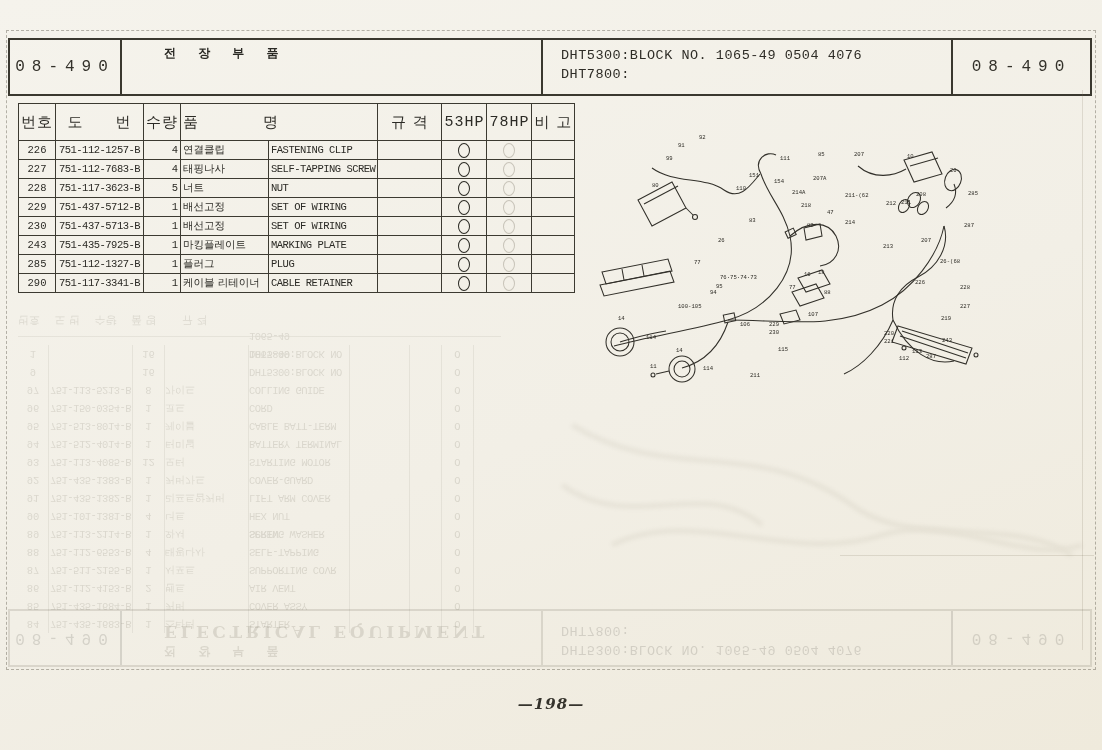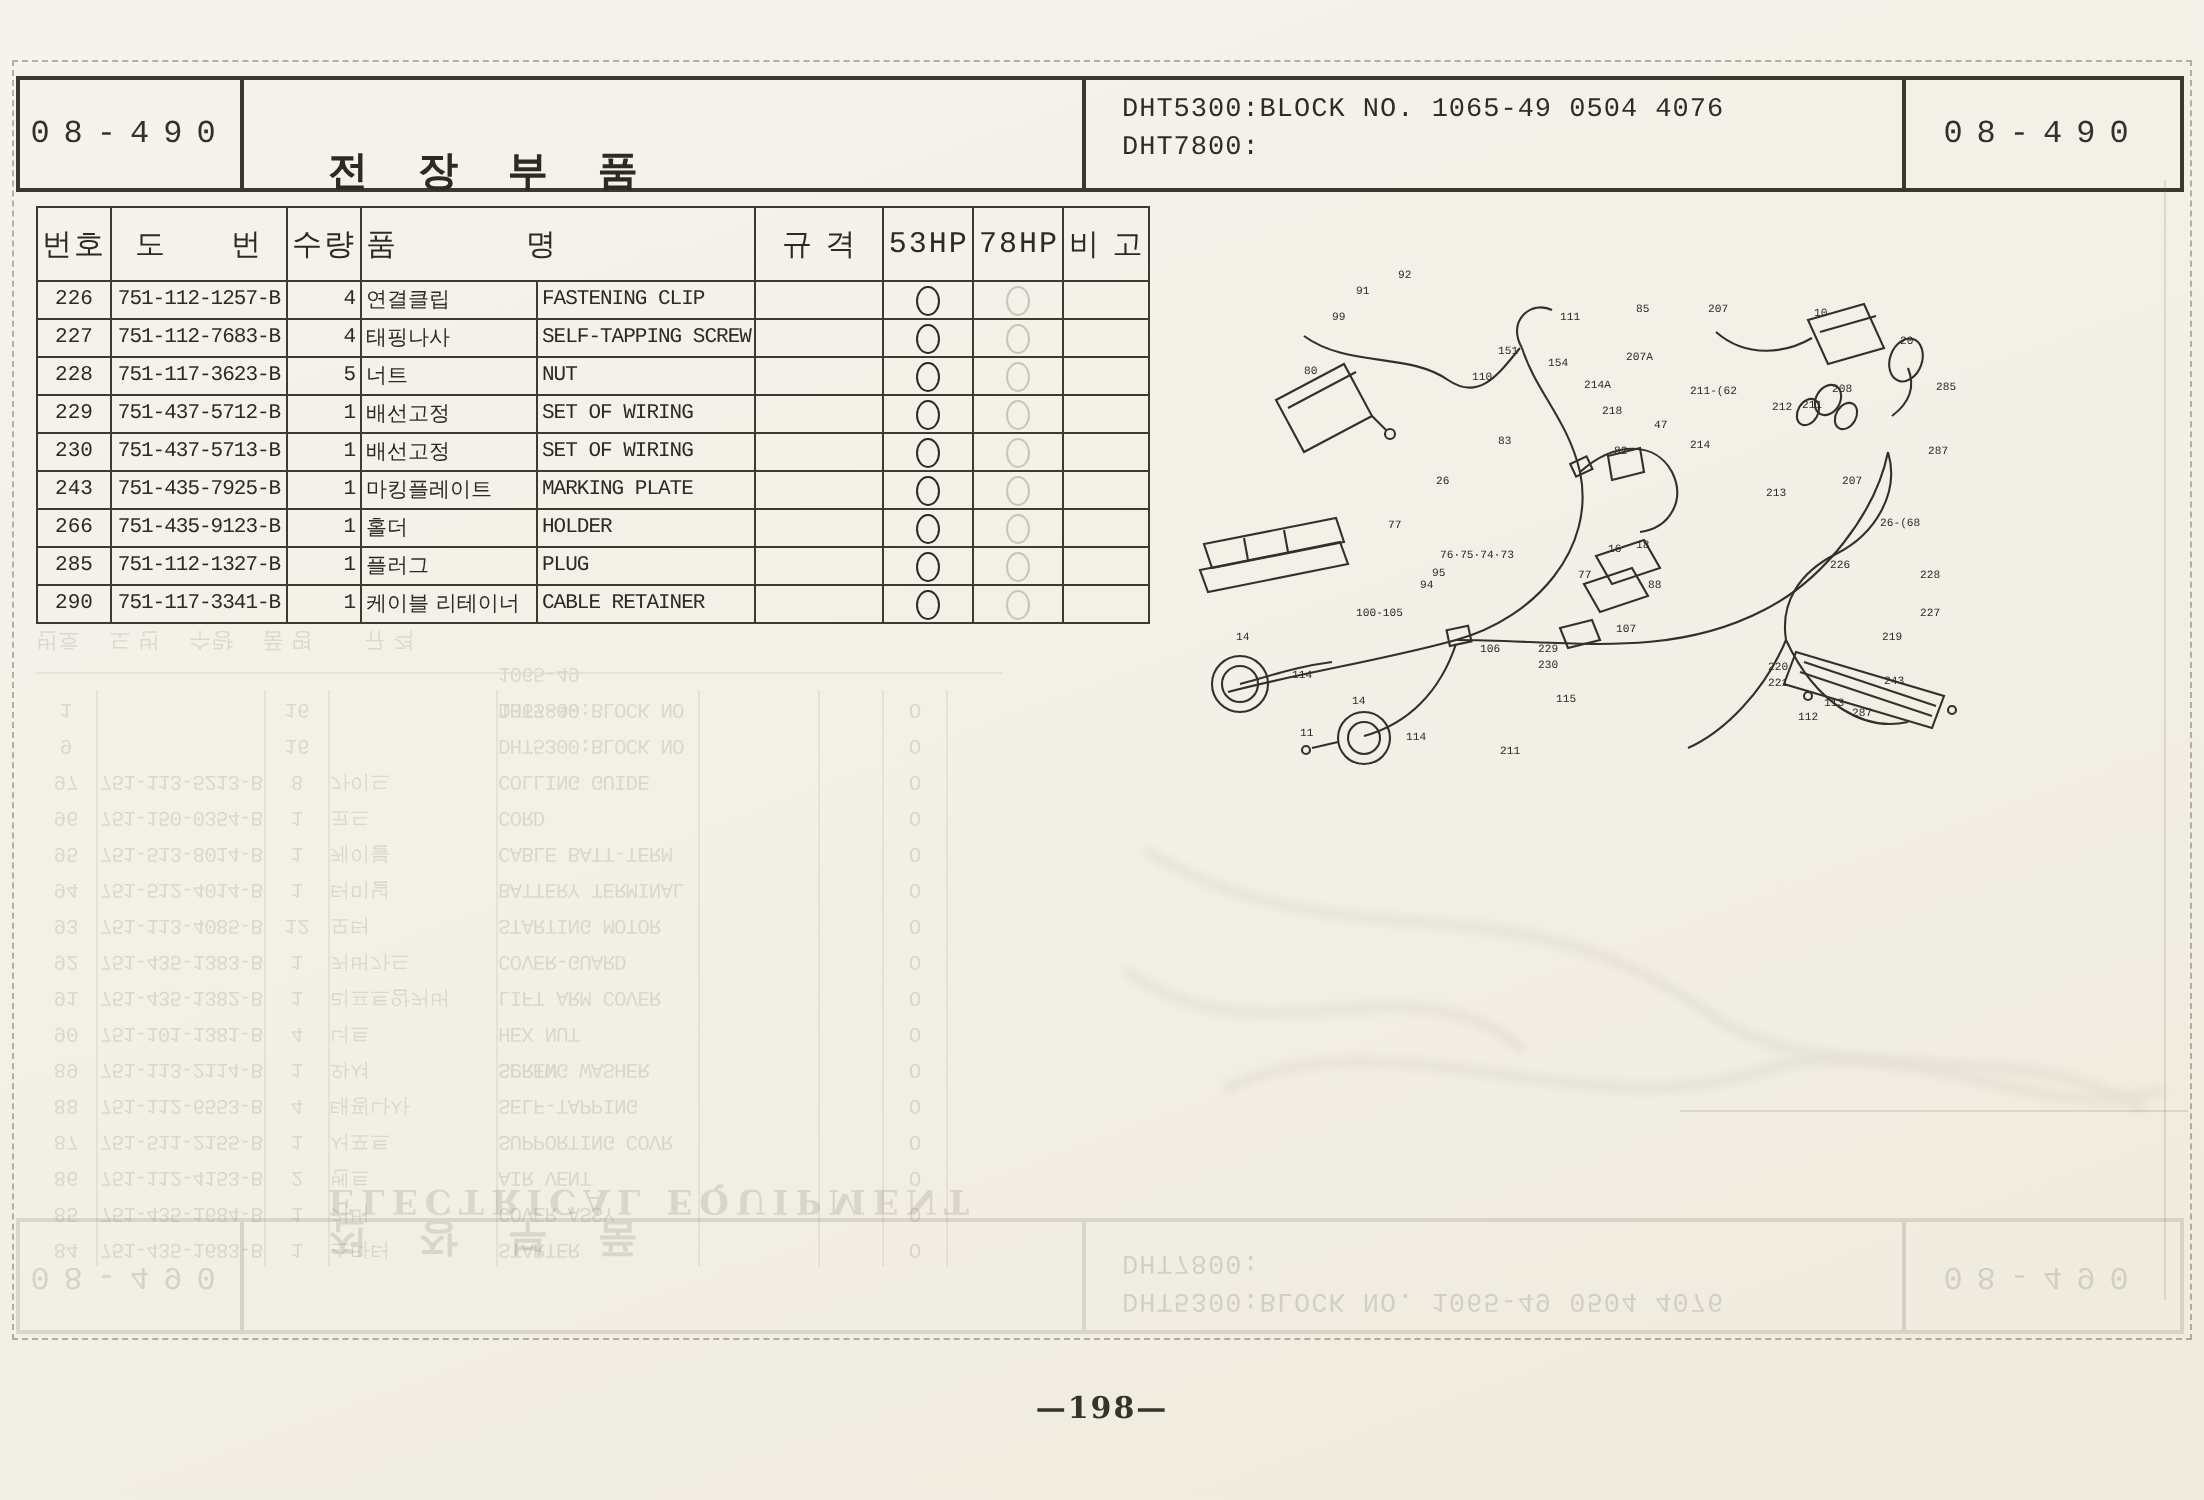--- a/index.html
+++ b/index.html
@@ -11,21 +11,21 @@
   }
   .abs{position:absolute;}
   
   .scan-frame{left:6px;top:30px;width:1088px;height:638px;border:1px dashed rgba(60,55,40,.35);}
   
   .hbox{border:2px solid #3a382f;background:transparent;display:flex;}
   .hd-left{left:8px;top:38px;width:531px;height:54px;}
   .hd-left .code{width:110px;border-right:2px solid #3a382f;display:flex;align-items:center;justify-content:center;
     font-size:16px;letter-spacing:7px;color:#33312a;}
   .hd-left .titles{flex:1;padding:4px 0 0 42px;}
-  .t-ko{font-family:"DejaVu Sans",sans-serif;font-size:20px;font-weight:bold;letter-spacing:9px;line-height:18px;margin-top:32px;}
+  .t-ko{font-family:"DejaVu Sans",sans-serif;font-size:12px;font-weight:bold;letter-spacing:9px;line-height:18px;}
   .t-en{font-family:"DejaVu Serif","Liberation Serif",serif;font-size:17px;font-weight:600;letter-spacing:3.5px;line-height:22px;}
   .hd-right{left:539px;top:38px;width:551px;height:54px;border-left:none;}
   .hd-right .models{width:390px;padding:6px 0 0 22px;font-size:13.5px;line-height:19px;letter-spacing:.5px;color:#2e2c26;}
   .hd-right .code{flex:1;border-left:2px solid #3a382f;display:flex;align-items:center;justify-content:center;
     font-size:16px;letter-spacing:7px;color:#33312a;}
   
   .ptable{left:18px;top:103px;border-collapse:collapse;table-layout:fixed;}
   .ptable td,.ptable th{border:1px solid #3c3a31;padding:0 2px;font-weight:normal;
     font-size:10.5px;white-space:nowrap;overflow:hidden;height:18px;}
   .ptable thead th{height:36px;font-family:"DejaVu Sans",sans-serif;font-size:15px;letter-spacing:1px;}
@@ -62,21 +62,21 @@
     font-family:"DejaVu Sans",sans-serif;font-size:11px;align-items:center;}
   .gbanner{left:0;top:622px;width:1102px;height:48px;}
   .gbanner .hbox{border-color:#55503f;}
   
   .gsmudge{left:552px;top:395px;width:540px;height:210px;opacity:.10;}
   .gsmudge path{fill:none;stroke:#8d8670;stroke-width:5;filter:blur(2px);}
   .edge-v{left:1082px;top:90px;width:0;height:560px;border-left:1px solid rgba(120,112,90,.18);}
   .edge-h{left:840px;top:555px;width:254px;height:0;border-top:1px solid rgba(120,112,90,.18);}
   
   .pagenum{left:0;top:695px;width:1102px;text-align:center;
-    font-family:"DejaVu Serif","Liberation Serif",serif;font-weight:bold;
+    font-family:"DejaVu Serif","Liberation Serif",serif;font-style:italic;font-weight:bold;
     font-size:15px;letter-spacing:1px;color:#35332c;}
 </style>
 </head>
 <body>
 
 <div class="abs scan-frame"></div>
 
 <div class="abs hbox hd-left">
   <div class="code">08-490</div>
   <div class="titles">
@@ -159,31 +159,20 @@
         <td class="c-53"><span class="mark"></span></td>
         <td class="c-78"><span class="mark ghosty"></span></td>
         <td class="c-rem">&nbsp;</td>
       </tr>
       <tr>
         <td class="c-no">243</td>
         <td class="c-part">751-435-7925-B</td>
         <td class="c-qty">1</td>
         <td class="c-ko">마킹플레이트</td>
         <td class="c-en">MARKING PLATE</td>
-        <td class="c-spec">&nbsp;</td>
-        <td class="c-53"><span class="mark"></span></td>
-        <td class="c-78"><span class="mark ghosty"></span></td>
-        <td class="c-rem">&nbsp;</td>
-      </tr>
-      <tr>
-        <td class="c-no">266</td>
-        <td class="c-part">751-435-9123-B</td>
-        <td class="c-qty">1</td>
-        <td class="c-ko">홀더</td>
-        <td class="c-en">HOLDER</td>
         <td class="c-spec">&nbsp;</td>
         <td class="c-53"><span class="mark"></span></td>
         <td class="c-78"><span class="mark ghosty"></span></td>
         <td class="c-rem">&nbsp;</td>
       </tr>
       <tr>
         <td class="c-no">285</td>
         <td class="c-part">751-112-1327-B</td>
         <td class="c-qty">1</td>
         <td class="c-ko">플러그</td>

